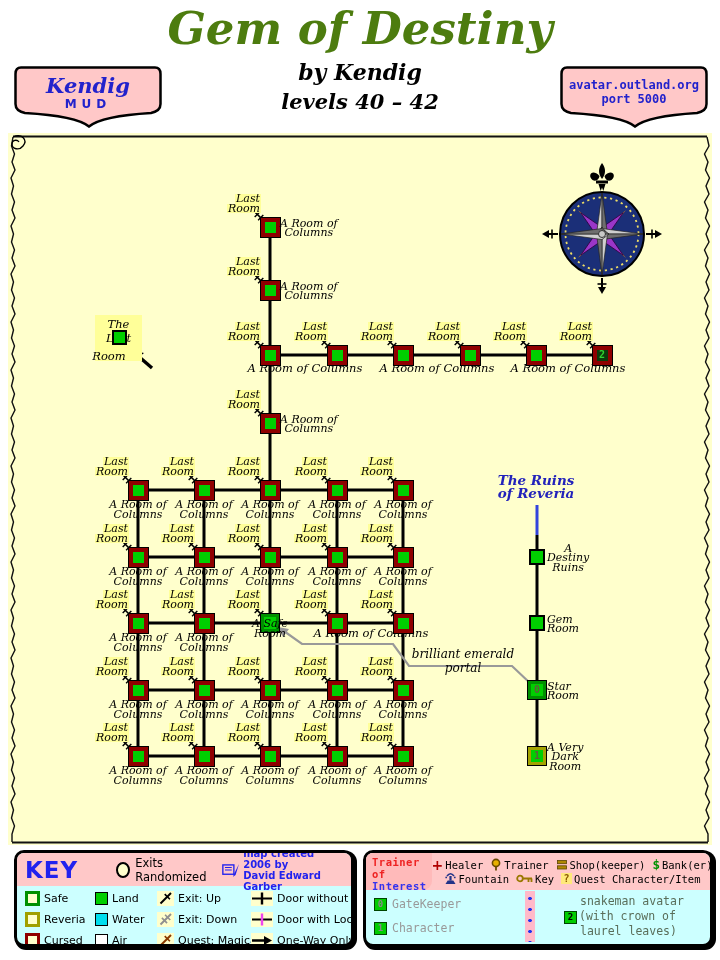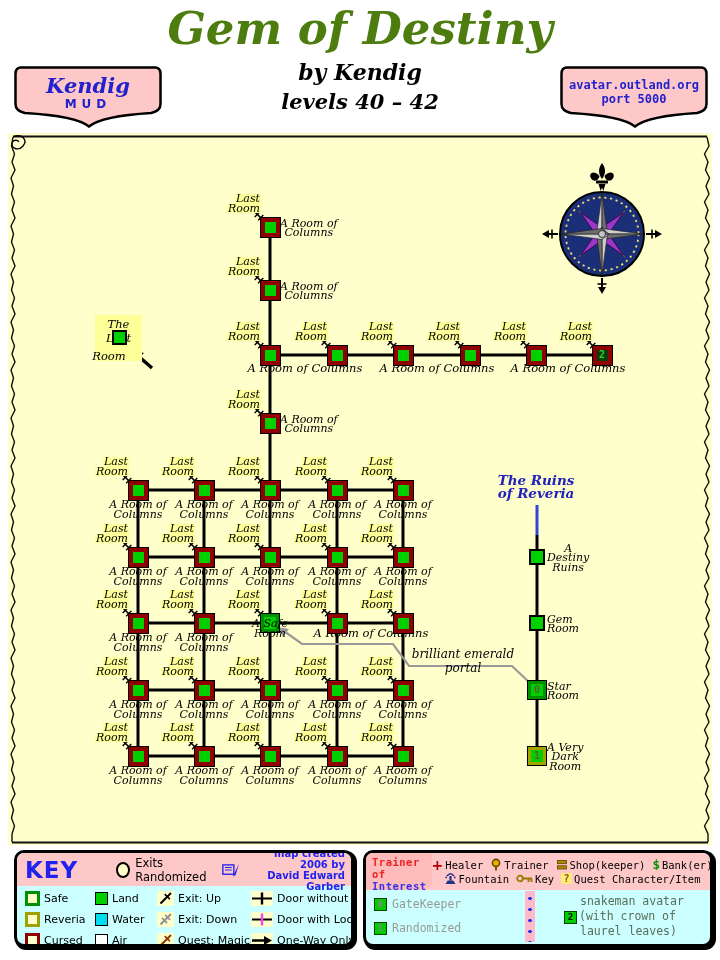--- a/index.html
+++ b/index.html
@@ -51,21 +51,21 @@
   .poi-panel{left:363px;top:850px;width:350px;height:97px;}
   .kp-header{height:33px;background:#FFC8C8;display:flex;align-items:center;}
   .kp-title{font:bold 23px "DejaVu Sans",sans-serif;color:#2222EE;letter-spacing:1px;
             padding:0 8px 0 8px;}
   .kp-rand{display:flex;align-items:center;gap:5px;margin-left:30px;
            font:11.5px "DejaVu Sans",sans-serif;color:#000;}
   .circle-icon{width:12px;height:12px;border:2.5px solid #000;border-radius:50%;
                background:#FFFFCC;display:inline-block;}
   .kp-credit{margin-left:auto;margin-right:6px;display:flex;align-items:center;gap:3px;}
   .kp-credit .lines{font:bold 10px "DejaVu Sans",sans-serif;color:#2222EE;
-                    text-align:right;line-height:11px;}
+                    line-height:11px;}
   .kp-body{display:grid;grid-template-columns:70px 62px 94px auto;
            grid-auto-rows:19px;row-gap:2px;align-items:center;padding:3px 0 0 8px;border-radius:9px;}
   .kcell{display:flex;align-items:center;gap:4px;}
   .klbl{font:11px "DejaVu Sans",sans-serif;color:#000;white-space:nowrap;}
   .swatch{width:9px;height:9px;background:#FFFFCC;border:3px solid #000;display:inline-block;}
   .terr{width:13px;height:13px;border:1.5px solid #000;box-sizing:border-box;display:inline-block;}
   .tile{background:#FFFFCC;display:inline-flex;align-items:center;}
   
   .pp-header{height:37px;background:#FFC8C8;display:flex;align-items:stretch;}
   .pp-title{background:#FFBABA;border-radius:0 0 9px 0;padding:3px 5px 2px 6px;
@@ -794,21 +794,21 @@
           <div class="mob">
             <span class="msq">
               <span style="color: rgb(136, 136, 136);">0</span>
             </span>
             <span class="mname">GateKeeper</span>
           </div>
           <div class="mob">
             <span class="msq">
               <span style="color: rgb(136, 136, 136);">1</span>
             </span>
-            <span class="mname">Randomized</span>
+            <span class="mname">Character</span>
           </div>
         </div>
       <div class="dotcol"></div>
       <div class="pp-note" id="pp-note">
           <div class="ind">snakeman avatar</div>
           <div><span class="msq">
               <span style="color: rgb(0, 0, 0);">2</span>
             </span><span>(with crown of</span></div>
           <div class="ind">laurel leaves)</div>
         </div>

